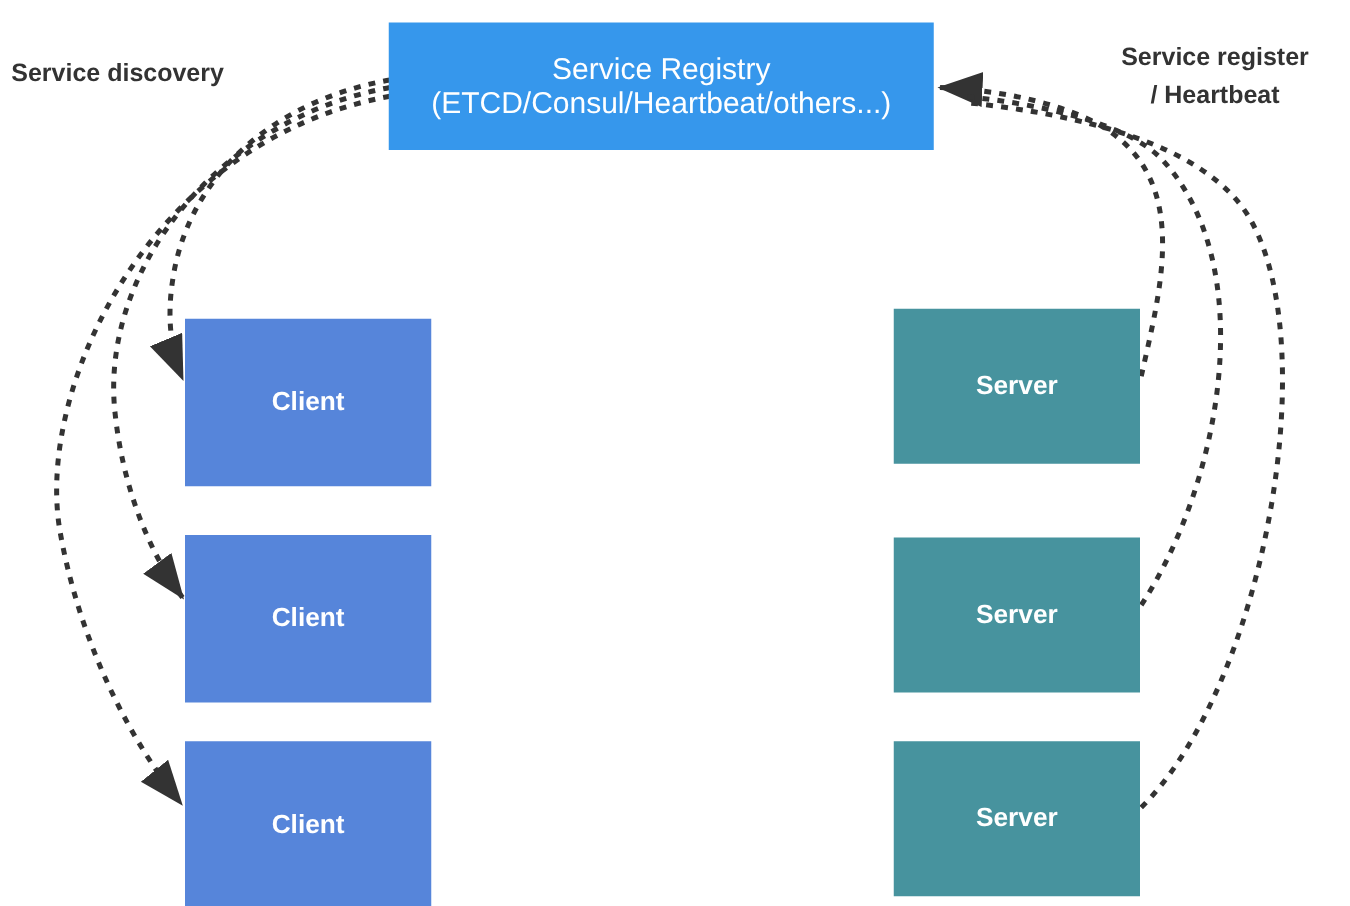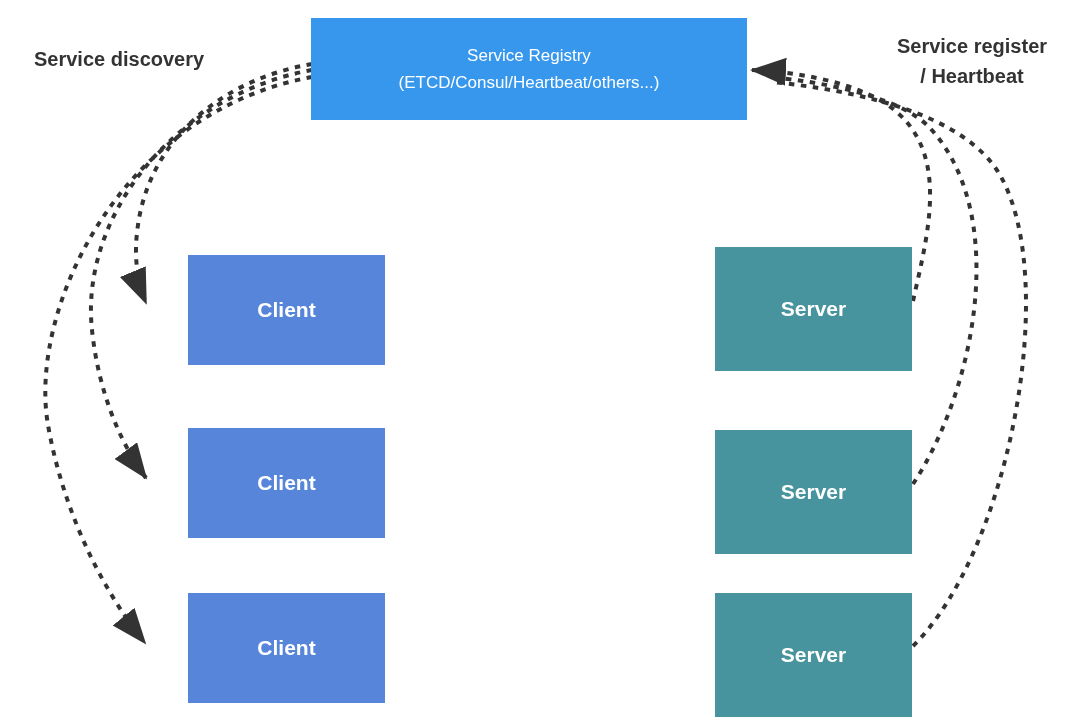--- a/index.html
+++ b/index.html
@@ -32,39 +32,39 @@
   .node{
     position:absolute;
     display:flex;flex-direction:column;
     align-items:center;justify-content:center;
     color:var(--box-text,#fff);
     text-align:center;
   }
   .registry-box{
     left:311px;top:18px;width:436px;height:102px;
     background:var(--registry-fill,#3697ec);
-    font-size:17px;font-weight:400;line-height:27px;
+    font-size:24px;font-weight:400;line-height:27px;
   }
   .client-box{
-    left:148px;width:197px;height:110px;
+    left:148px;width:197px;height:134px;
     background:var(--client-fill,#5685da);
-    font-size:21px;font-weight:700;margin-left:40px;
+    font-size:21px;font-weight:700;
   }
   .server-box{
     left:715px;width:197px;height:124px;
     background:var(--server-fill,#47939e);
     font-size:21px;font-weight:700;
   }
   .edge-label{
     position:absolute;
     color:var(--label-text,#333);
     font-size:20px;font-weight:700;
     line-height:30px;
   }
-  .edge-label.left{left:34px;top:44px;}
+  .edge-label.left{left:9px;top:44px;}
   .edge-label.right{left:877px;top:31px;width:190px;text-align:center;}
 </style>
 </head>
 <body>
 
 <div class="stage">
 
   <svg class="connectors" width="1080" height="725" viewBox="0 0 1080 725" aria-hidden="true">
     <defs>
       <marker id="arrowhead" markerWidth="9.5" markerHeight="8" refX="8.5" refY="3.5" orient="auto" markerUnits="strokeWidth">

